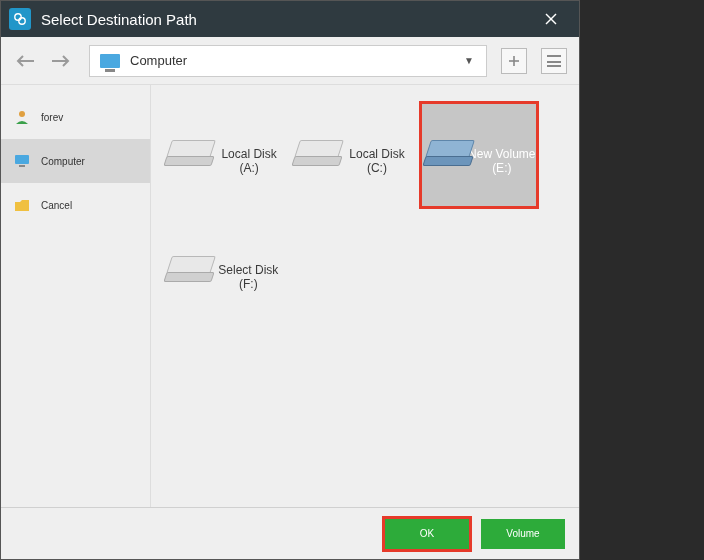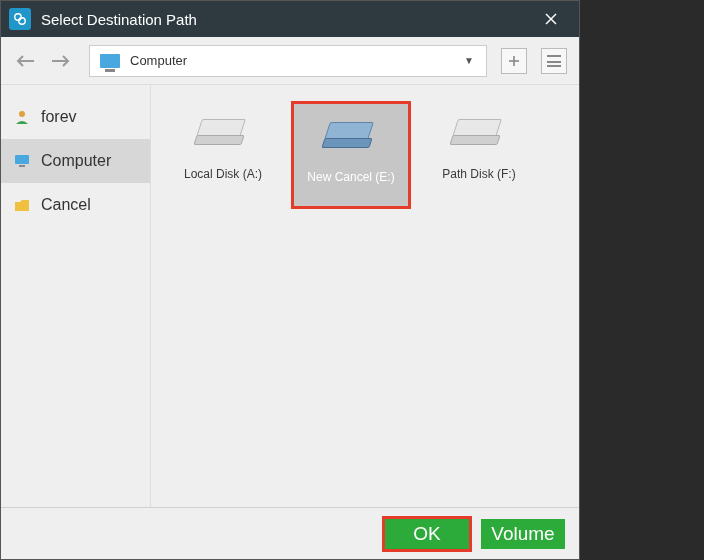--- a/index.html
+++ b/index.html
@@ -123,41 +123,40 @@
     width: 150px;
     border-right: 1px solid #ddd;
     padding-top: 10px;
   }
   .side-item {
     height: 44px;
     display: flex;
     align-items: center;
     padding: 0 12px;
     gap: 10px;
-    font-size: 16px;
+    font-size: 10px;
     color: #333;
     cursor: pointer;
   }
   .side-item.selected { background: #d7d7d7; }
   .side-icon { width: 18px; height: 18px; display: flex; align-items: center; justify-content: center; }
   .main {
     flex: 1;
     padding: 16px 12px;
     display: flex;
     flex-wrap: wrap;
     align-content: flex-start;
     gap: 8px;
   }
   .drive-item {
     width: 120px;
     height: 108px;
     display: flex;
-    flex-direction: column;
-    align-items: center;
-    justify-content: flex-start;
+    align-items: center;
+    justify-content: flex-end;
     padding-top: 12px;
     cursor: pointer;
   }
   .drive-item.selected {
     background: #c6c6c6;
     border: 3px solid #e63a2a;
   }
   .drive-item.selected .drive-label { color: #fff; }
   .drive-icon { width: 60px; height: 40px; position: relative; margin-bottom: 14px; }
   .drive-icon .disk-top {
@@ -189,21 +188,21 @@
     justify-content: flex-end;
     padding: 0 14px;
     gap: 12px;
     background: #efefef;
   }
   .btn {
     width: 84px;
     height: 30px;
     border: none;
     color: #fff;
-    font-size: 19px;
+    font-size: 10px;
     cursor: pointer;
   }
   .btn.ok { background: #2dab3a; outline: 3px solid #e63a2a; }
   .btn.cancel { background: #2dab3a; }
   .lines-icon {
     display: inline-block;
     width: 14px; height: 12px;
     border-top: 2px solid #888;
     border-bottom: 2px solid #888;
     position: relative;
@@ -295,33 +294,40 @@
     </div>
 
     <div class="main">
       <div class="drive-item">
         <div class="drive-icon">
             <div class="disk-top"></div>
             <div class="disk-front"></div>
           </div>
         <div class="drive-label">Local Disk (A:)</div>
       </div>
+      <div class="drive-item">
+        <div class="drive-icon">
+            <div class="disk-top"></div>
+            <div class="disk-front"></div>
+          </div>
+        <div class="drive-label">Local Disk (C:)</div>
+      </div>
       <div class="drive-item selected">
         <div class="drive-icon blue">
             <div class="disk-top"></div>
             <div class="disk-front"></div>
           </div>
-        <div class="drive-label">New Cancel (E:)</div>
+        <div class="drive-label">New Volume (E:)</div>
       </div>
       <div class="drive-item">
         <div class="drive-icon">
             <div class="disk-top"></div>
             <div class="disk-front"></div>
           </div>
-        <div class="drive-label">Path Disk (F:)</div>
+        <div class="drive-label">Select Disk (F:)</div>
       </div>
     </div>
   </div>
 
   <div class="footer">
     <button class="btn ok">OK</button>
     <button class="btn cancel">Volume</button>
   </div>
 
 </div>

